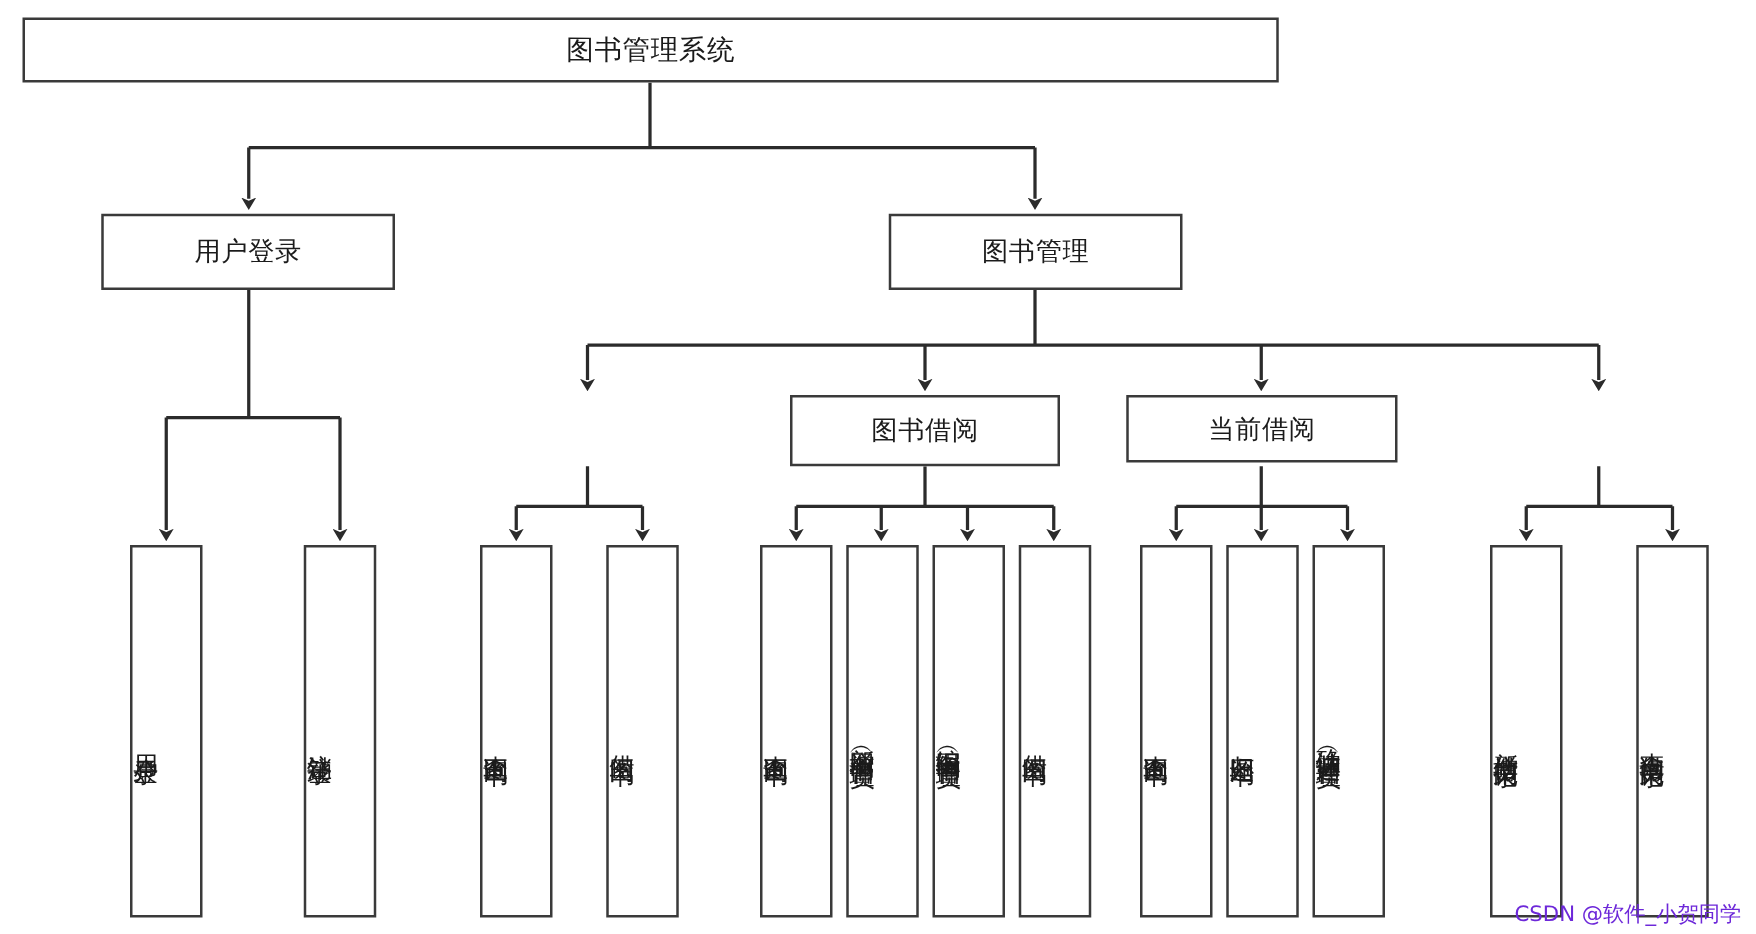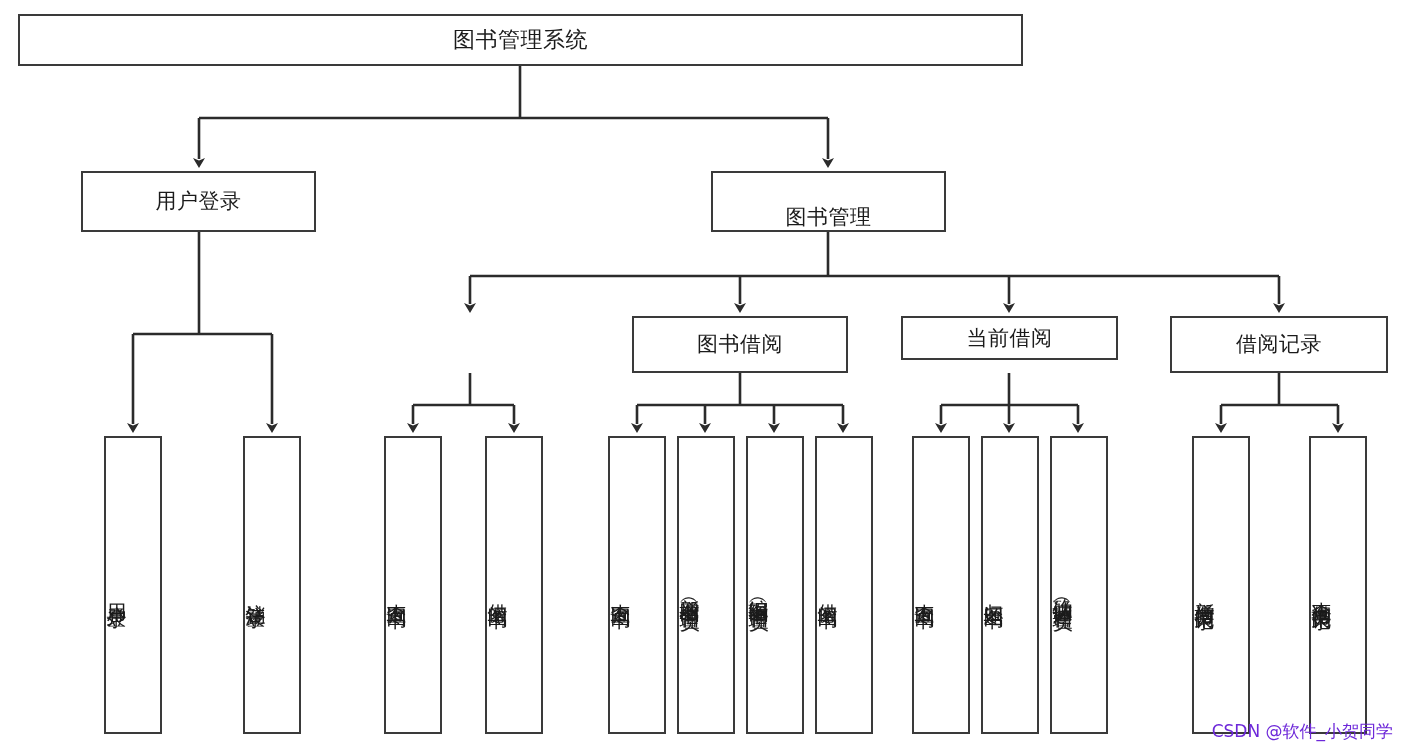--- a/index.html
+++ b/index.html
@@ -127,32 +127,29 @@
     </g>
   </svg>
 
   <div class="node h root" style="left:18px; top:14px; width:1005px; height:52px;">
     <span class="label">图书管理系统</span>
   </div>
 
   <div class="node h" style="left:81px; top:171px; width:235px; height:61px;">
     <span class="label">用户登录</span>
   </div>
-  <div class="node h" style="left:711px; top:171px; width:235px; height:61px;align-items:flex-end;">
+  <div class="node h" style="left:711px; top:171px; width:235px; height:61px;">
     <span class="label">图书管理</span>
   </div>
 
   <div class="node h" style="left:632px; top:316px; width:216px; height:57px;">
     <span class="label">图书借阅</span>
   </div>
-  <div class="node h" style="left:901px; top:316px; width:217px; height:44px;">
+  <div class="node h" style="left:901px; top:316px; width:217px; height:54px;">
     <span class="label">当前借阅</span>
-  </div>
-  <div class="node h" style="left:1170px; top:316px; width:218px; height:57px;">
-    <span class="label">借阅记录</span>
   </div>
 
   <div class="node v" style="left:104px; top:436px; width:58px; height:298px;">
     <span class="label">用户登录</span>
   </div>
   <div class="node v" style="left:243px; top:436px; width:58px; height:298px;">
     <span class="label">注销登录</span>
   </div>
 
   <div class="node v" style="left:384px; top:436px; width:58px; height:298px;">

